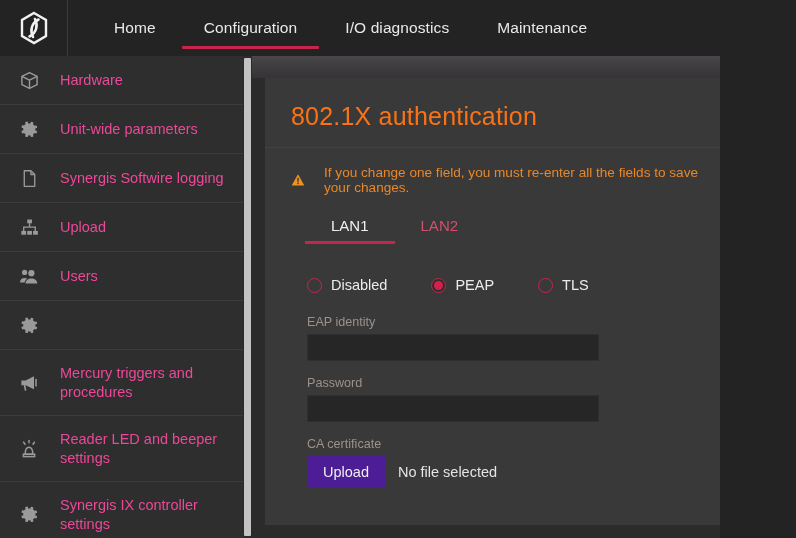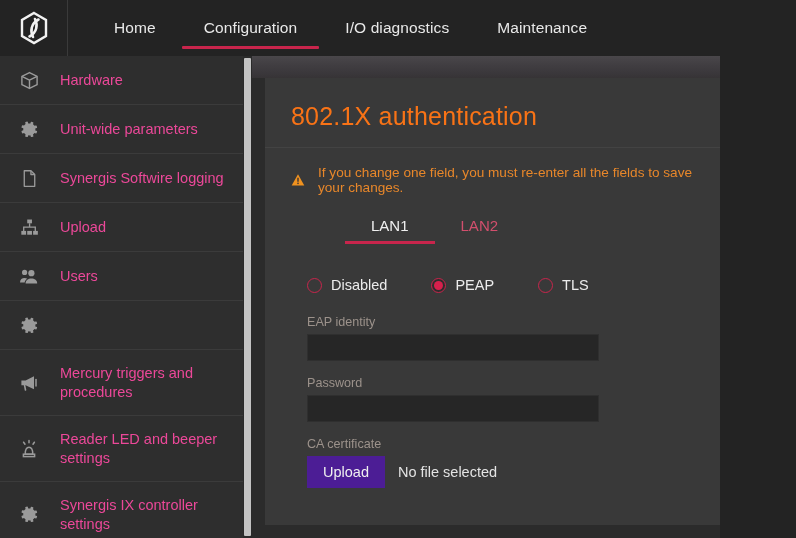--- a/index.html
+++ b/index.html
@@ -112,29 +112,29 @@
     padding: 24px 0 16px 26px;
     border-bottom: 1px solid #434343;
   }
   .page-title {
     color: #f97316;
     font-size: 25px;
     font-weight: normal;
     letter-spacing: .2px;
   }
   .warn {
-    display: flex; align-items: center; gap: 13px;
+    display: flex; align-items: center; gap: 19px;
     padding: 17px 20px 0 26px;
     color: #e8872a;
     font-size: 13.6px;
   }
   .warn-ico { flex: 0 0 14px; width: 14px; height: 14px; display: block; }
 
   
-  .tabs { display: flex; padding: 22px 0 0 40px; gap: 0; margin-left: 40px; }
+  .tabs { display: flex; padding: 22px 0 0 40px; gap: 0; }
   .tab {
     position: relative;
     padding: 0 26px 10px 26px;
     font-size: 15px;
     color: #d24f6d;
     cursor: pointer;
   }
   .tab.active { color: #f0f0f0; }
   .tab .tab-underline {
     position: absolute; left: 0; right: 0; bottom: 0;

